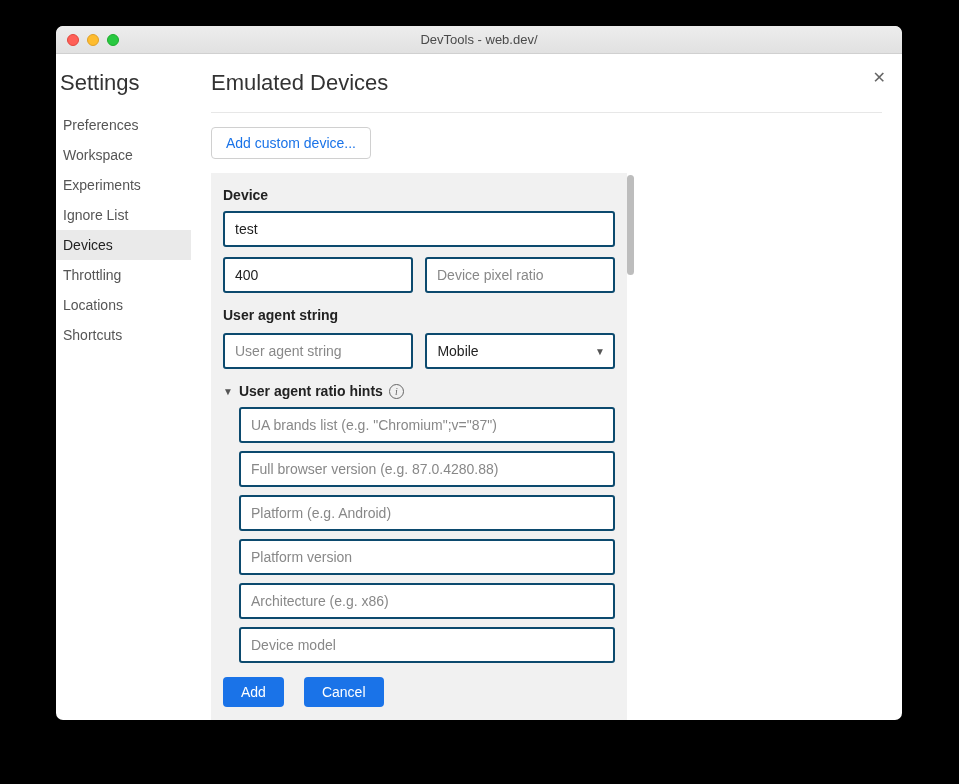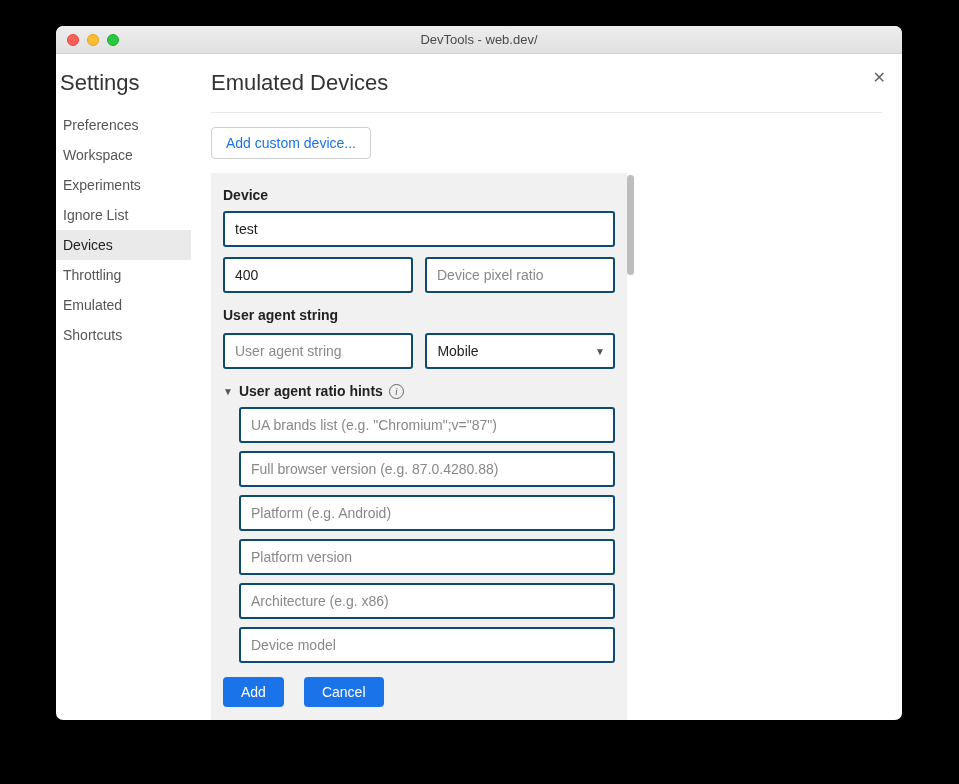--- a/index.html
+++ b/index.html
@@ -245,21 +245,21 @@
 
     <div class="body">
       <div class="sidebar">
         <h1>Settings</h1>
         <div class="nav-item">Preferences</div>
         <div class="nav-item">Workspace</div>
         <div class="nav-item">Experiments</div>
         <div class="nav-item">Ignore List</div>
         <div class="nav-item active">Devices</div>
         <div class="nav-item">Throttling</div>
-        <div class="nav-item">Emulated</div>
+        <div class="nav-item">Locations</div>
         <div class="nav-item">Shortcuts</div>
       </div>
 
       <div class="main">
         <h2>Emulated Devices</h2>
         <div class="divider"></div>
 
         <div>
           <button class="add-device-btn">Add custom device...</button>
         </div>

